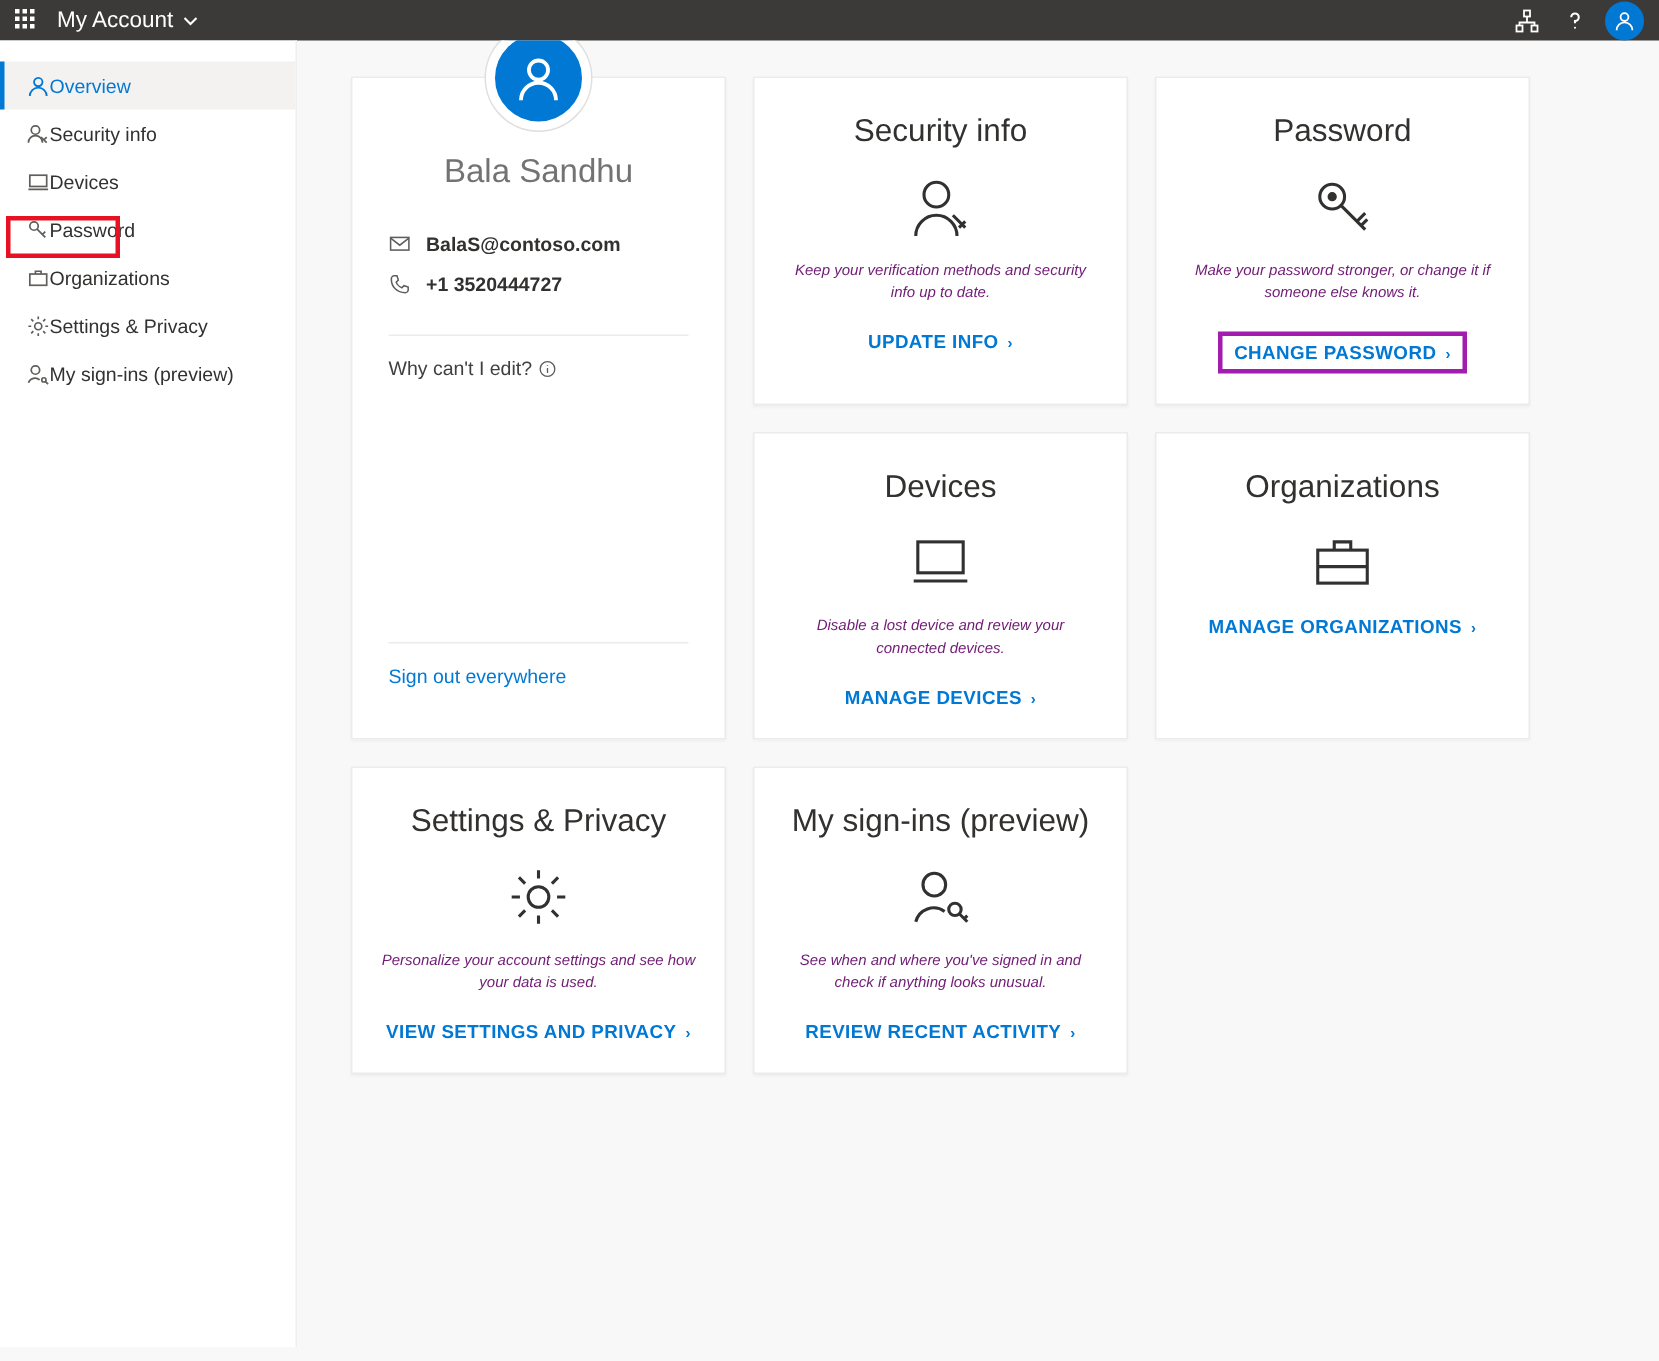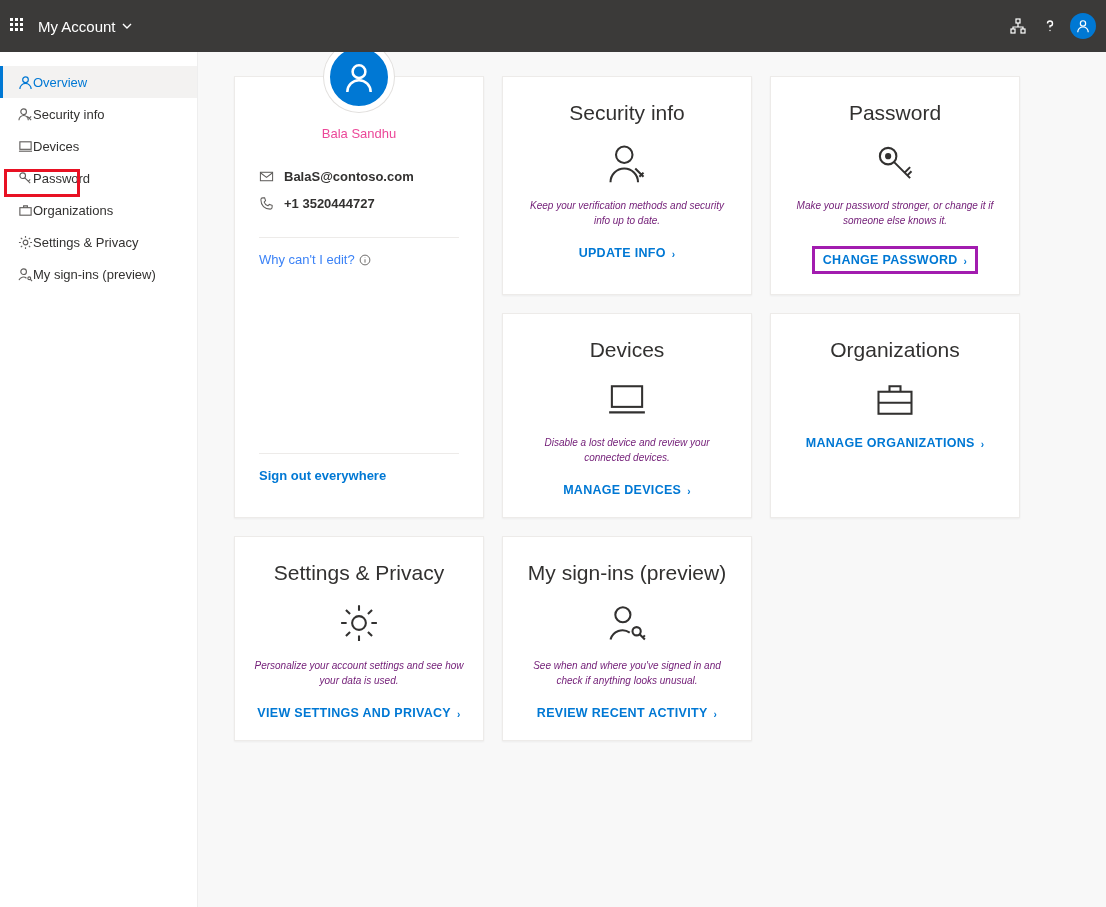--- a/index.html
+++ b/index.html
@@ -1,17 +1,17 @@
 <!DOCTYPE html>
 <html><head>
 <meta charset="utf-8">
 <style>
   * { box-sizing: border-box; margin: 0; padding: 0; }
   body { font-family: "Segoe UI", Arial, sans-serif; background: #f8f8f8; width: 1106px; height: 907px; overflow: hidden; }
-  .header { background: #3b3a39; height: 52px; display: flex; align-items: center; color: #fff; padding: 0 10px; }
+  .header { background: #3b3a39; height: 27px; display: flex; align-items: center; color: #fff; padding: 0 10px; }
   .waffle { width: 16px; height: 16px; display: grid; grid-template-columns: repeat(3,3px); grid-template-rows: repeat(3,3px); gap: 2px; margin-right: 12px; cursor: pointer; }
   .waffle div { background: #fff; width:3px; height:3px; }
   .app-title { font-size: 15px; font-weight: 400; cursor: pointer; display:flex; align-items:center; gap:6px;}
   .header-spacer { flex: 1; }
   .header-icon { width: 32px; height: 32px; display:flex; align-items:center; justify-content:center; cursor:pointer; }
   .avatar { width: 26px; height: 26px; border-radius: 50%; background:#0078d4; display:flex; align-items:center; justify-content:center; margin-left:4px; cursor:pointer;}
   .layout { display:flex; height: calc(907px - 36px); }
   .sidebar { width: 198px; background:#fff; border-right:1px solid #eee; padding-top:14px; }
   .nav-item { display:flex; align-items:center; padding: 8px 14px; font-size:13px; color:#323130; cursor:pointer; border-left:3px solid transparent;}
   .nav-item.active { background:#f3f2f1; color:#0078d4; border-left:3px solid #0078d4;}
@@ -20,26 +20,26 @@
   .content { flex:1; padding: 24px 36px; overflow:auto; position:relative;}
   .grid { display:grid; grid-template-columns: repeat(3, 250px); gap:18px; justify-content:start;}
   .card { background:#fff; border:1px solid #edebe9; box-shadow:0 1px 2px rgba(0,0,0,0.05); padding:24px 18px 20px; display:flex; flex-direction:column; align-items:center; text-align:center;}
   .card h2 { font-size:21px; font-weight:400; color:#323130; margin-bottom:10px;}
   .card-icon { margin: 6px 0 14px; }
   .card-desc { font-size:10px; color:#701a75; line-height:1.45; margin-bottom:18px;font-style:italic;}
   .card-action { color:#0078d4; font-size:12.5px; font-weight:600; letter-spacing:.3px; cursor:pointer; display:flex; align-items:flex-end; gap:6px;}
   .profile-card { grid-row: span 2; text-align:center; padding-top:0; padding-left:0; padding-right:0; align-items:stretch;}
   .profile-top { display:flex; flex-direction:column; align-items:center; padding:0 24px;}
   .profile-avatar { width:70px; height:70px; border-radius:50%; background:#0078d4; display:flex; align-items:center; justify-content:center; margin-top:-35px; border:6px solid #fff; box-shadow:0 0 0 1px #e1dfdd;}
-  .profile-name { font-size:13px; font-weight:400; margin-top:14px; margin-bottom:22px; color:#ec4899;}
+  .profile-name { font-size:22px; font-weight:400; margin-top:14px; margin-bottom:22px; color:#737373;}
   .contact-row { display:flex; align-items:center; gap:10px; font-size:13px; color:#323130; padding:6px 0; width:100%; justify-content:flex-start;}
   .profile-section { padding:0 24px;font-weight:bold; }
   .divider { border-top:1px solid #edebe9; margin:20px 24px 0;}
-  .edit-hint { font-size:13px; color:#3b82f6; padding:14px 24px; text-align:center; display:flex; align-items:center; gap:4px;}
-  .signout { color:#0078d4; font-size:13px; padding:14px 24px; cursor:pointer; text-align:left;font-weight:bold;}
+  .edit-hint { font-size:13px; color:#404040; padding:14px 24px; text-align:center; display:flex; align-items:center; gap:4px;}
+  .signout { color:#0078d4; font-size:13px; padding:14px 24px; cursor:pointer; text-align:left;}
   .profile-flex-spacer { flex:1; }
   .red-box { border:3px solid #a21caf; padding:4px 8px; }
   svg { display:block; }
   .chev { font-size:10px; }
 </style>
 </head>
 <body>
 
 <div class="header">
   <div class="waffle">

